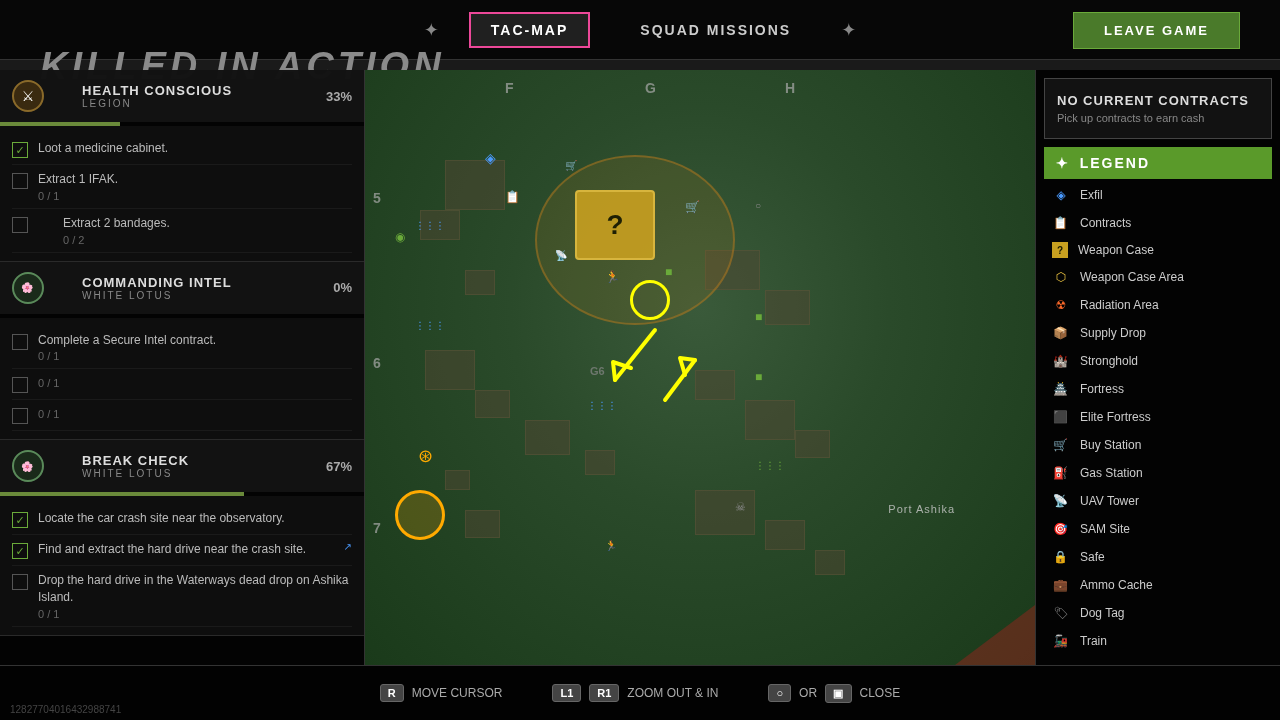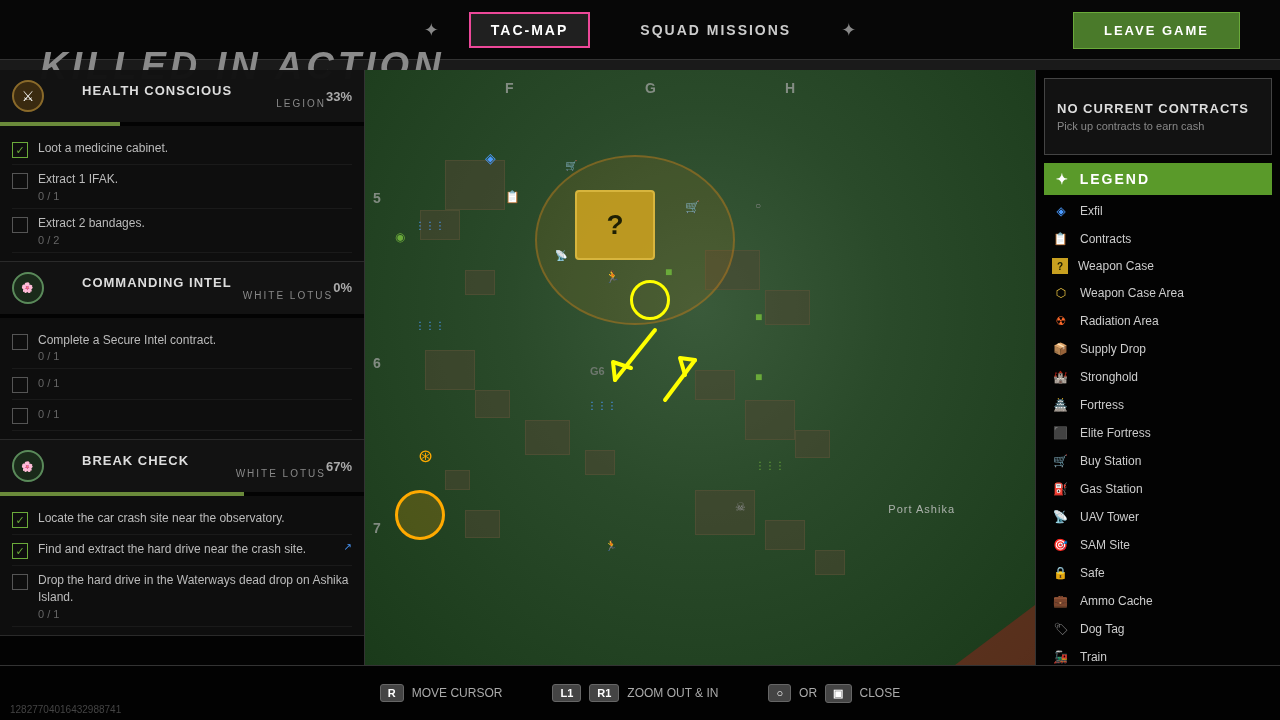--- a/index.html
+++ b/index.html
@@ -120,21 +120,20 @@
       font-weight: bold;
       color: #ddd;
       letter-spacing: 1px;
       text-transform: uppercase;
     }
     .mission-faction {
       font-size: 10px;
       color: #888;
       letter-spacing: 2px;
       text-transform: uppercase;
-      text-align: right;
     }
     .mission-pct {
       font-size: 13px;
       color: #aaa;
       font-weight: bold;
     }
 
     .mission-bar {
       height: 4px;
       background: #6a8a3a;
@@ -268,21 +267,21 @@
       right: 0;
       width: 245px;
       bottom: 55px;
       background: rgba(0,0,0,0.85);
       border-left: 1px solid #333;
     }
 
     
     #no-contracts {
       margin: 8px;
-      padding: 22px 12px;
+      padding: 14px 12px;
       background: rgba(20,20,20,0.9);
       border: 1px solid #444;
     }
     .no-contracts-title {
       font-size: 13px;
       font-weight: bold;
       color: #ddd;
       letter-spacing: 1px;
       text-transform: uppercase;
       margin-bottom: 4px;
@@ -417,21 +416,21 @@
       </div>
       <div class="task-item">
         <div class="task-check"></div>
         <div style="flex:1;">
           <div class="task-text">Extract 1 IFAK.</div>
           <div class="task-counter">0 / 1</div>
         </div>
       </div>
       <div class="task-item">
         <div class="task-check"></div>
-        <div style="flex:1;">
+        <div style="flex:1;margin-left:25px;">
           <div class="task-text">Extract 2 bandages.</div>
           <div class="task-counter">0 / 2</div>
         </div>
       </div>
     </div>
   </div>
 
   <div class="mission-block">
     <div class="mission-header">
       <div class="mission-icon white-lotus" style="font-size:10px;">🌸</div>

